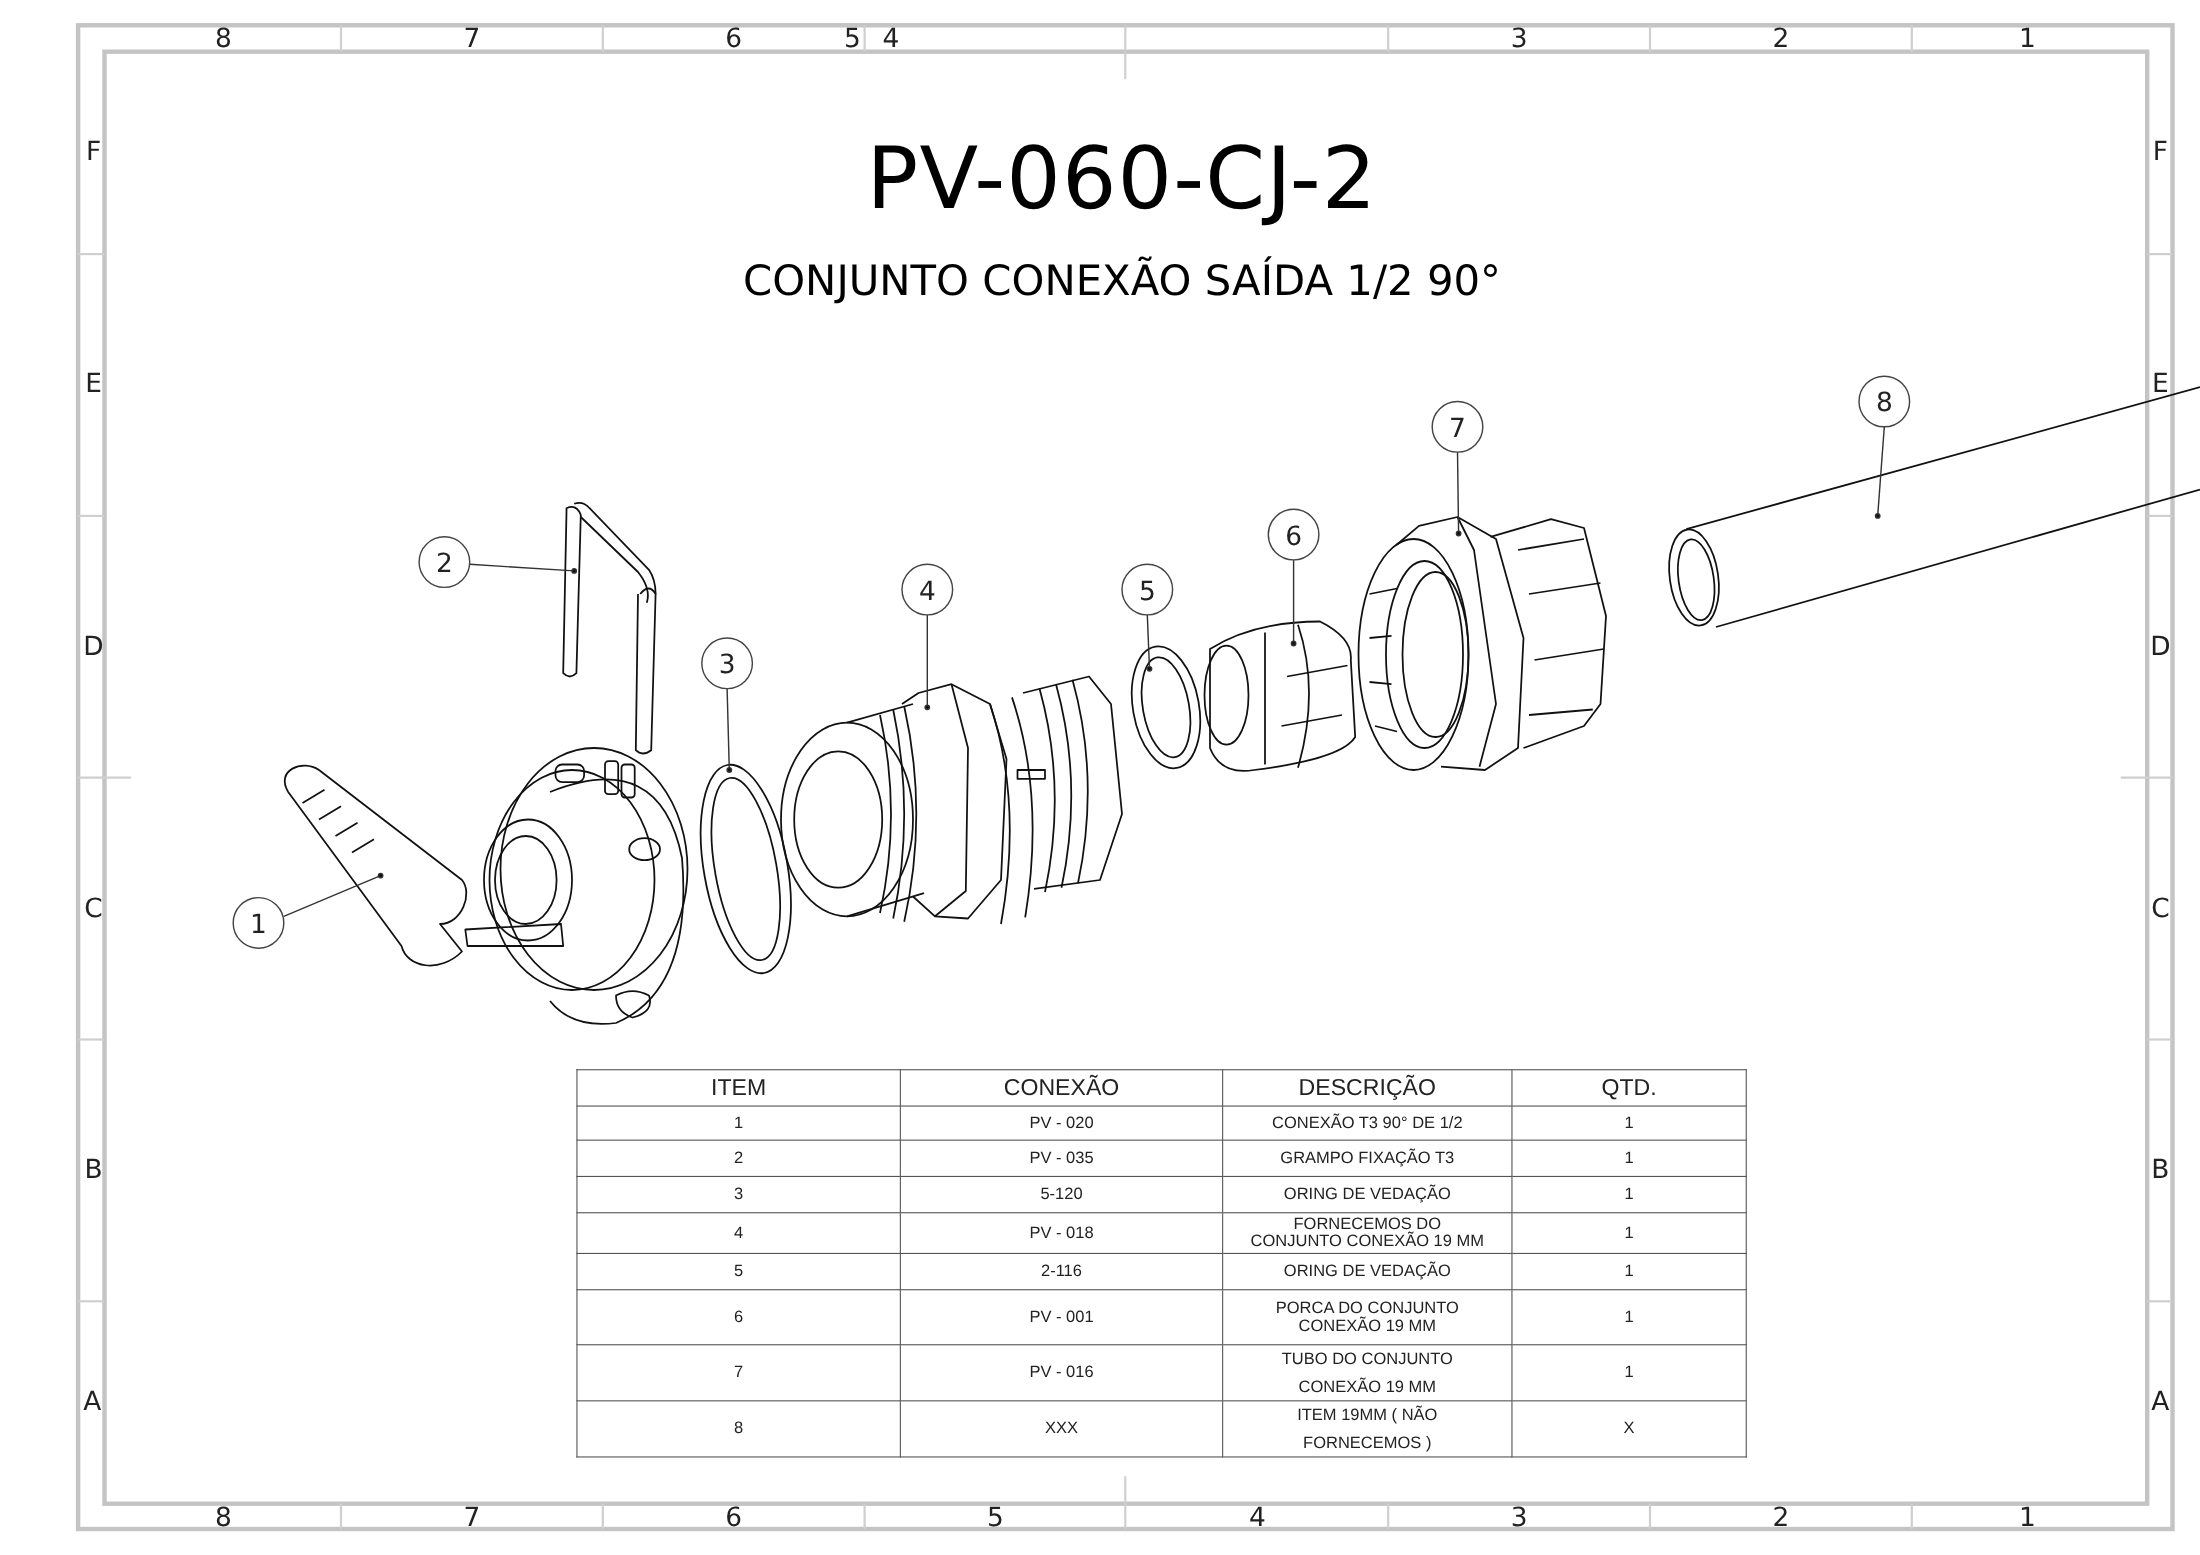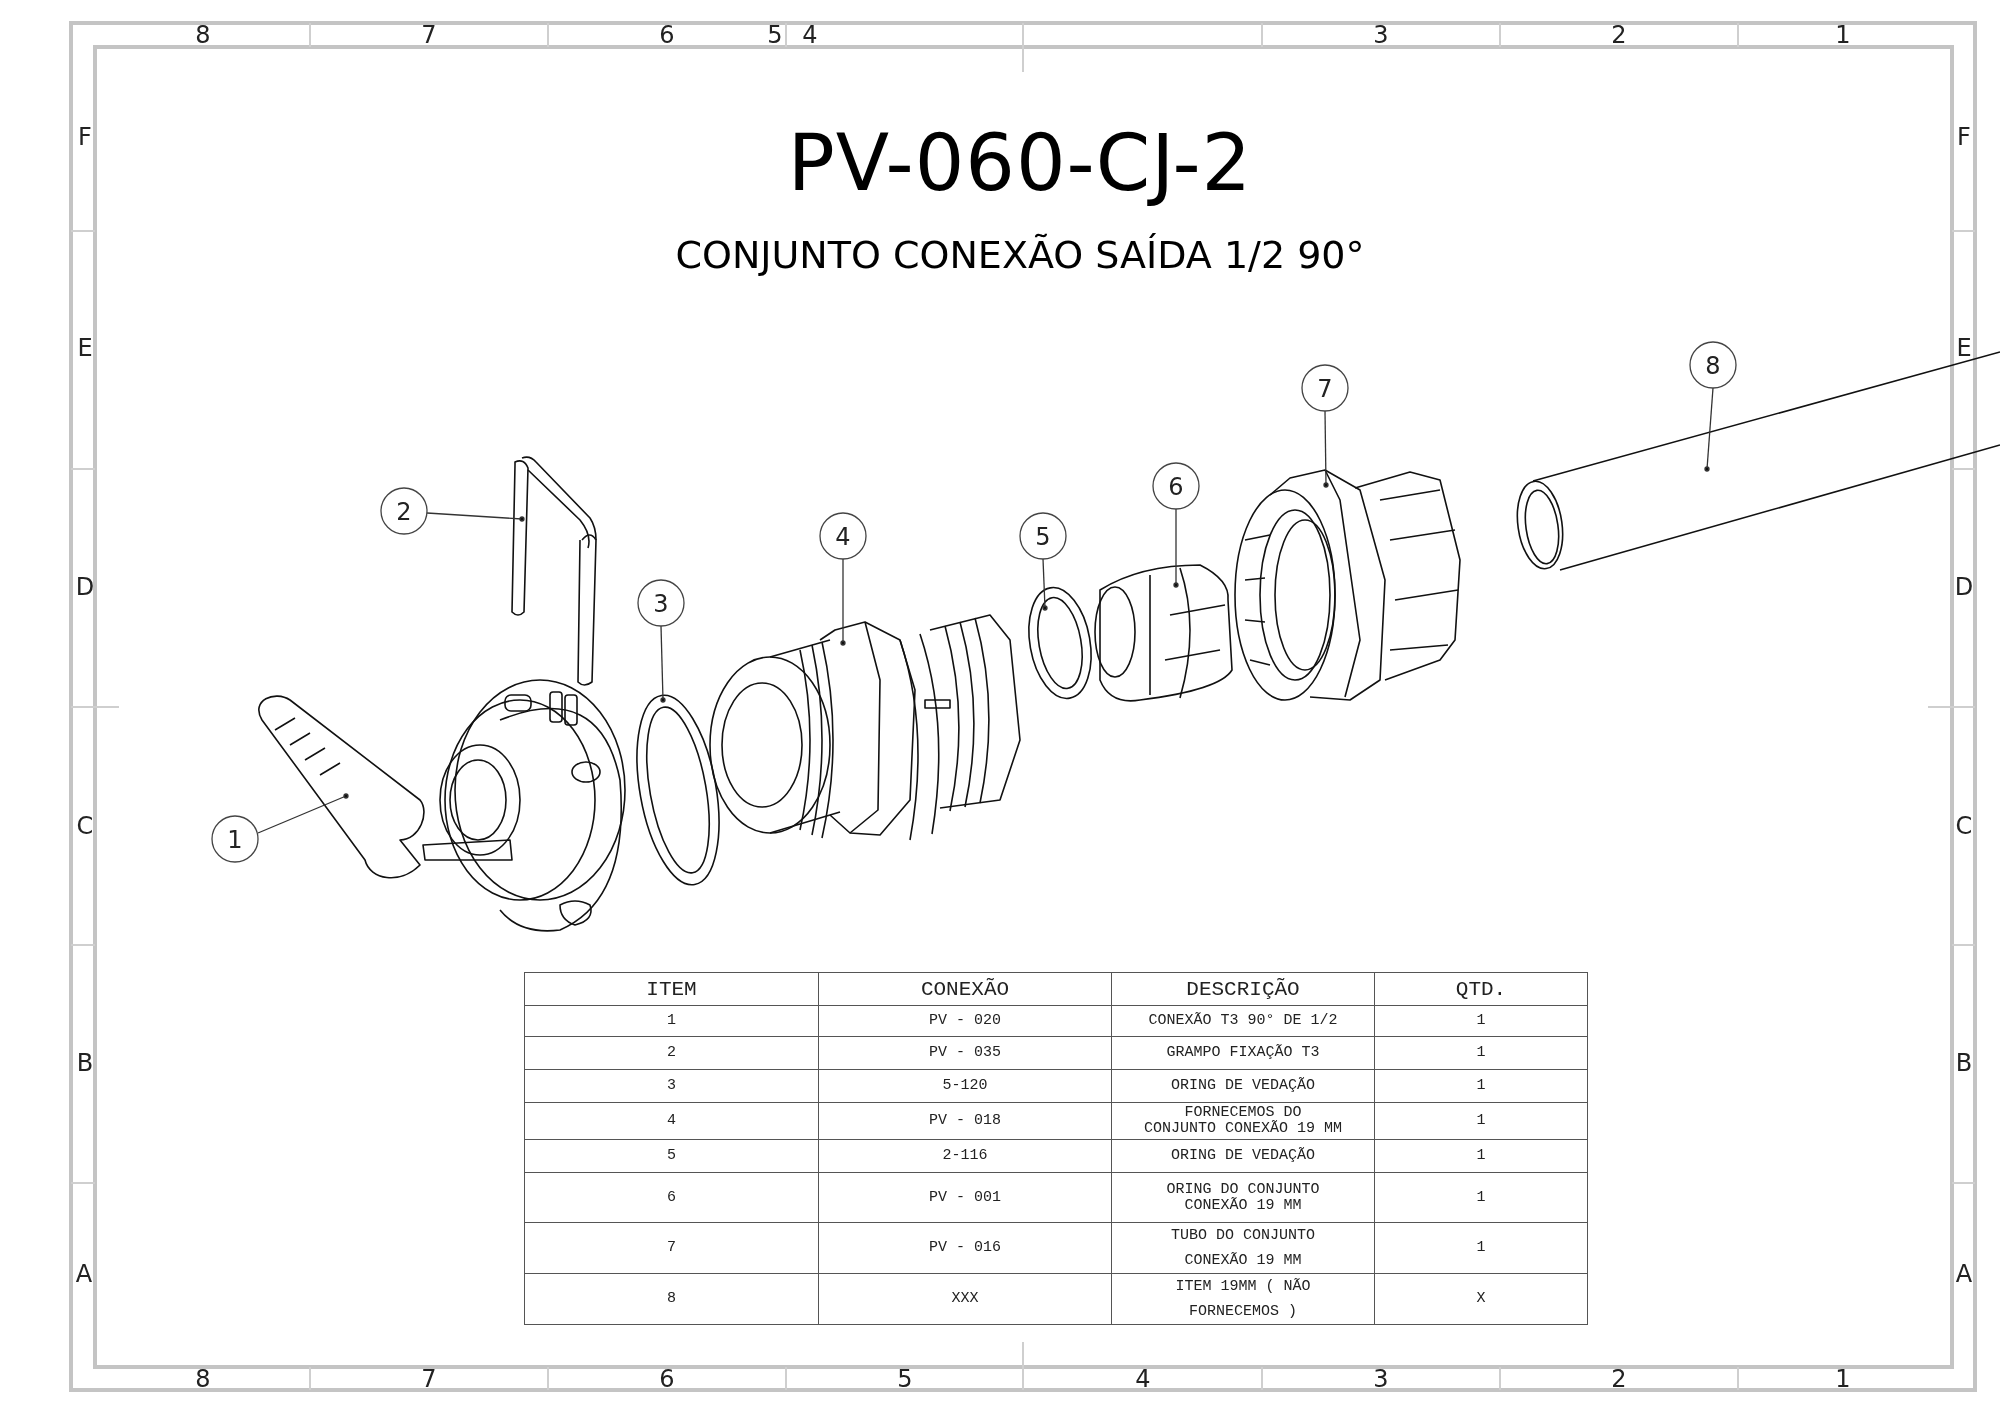--- a/index.html
+++ b/index.html
@@ -3,21 +3,21 @@
 <meta charset="utf-8">
 <style>
   html, body { margin:0; padding:0; background:#ffffff; }
   body { width:2000px; height:1414px; position:relative; overflow:hidden; font-family:"DejaVu Sans", sans-serif; color:#111; }
   #sheet { position:absolute; left:0; top:0; width:2000px; height:1414px; }
   .zone-label { position:absolute; font-family:"DejaVu Sans", sans-serif; font-size:24px; color:#222; line-height:1; transform:translate(-50%,-50%); }
   .title { position:absolute; left:0; width:2040px; text-align:center; font-family:"DejaVu Sans", sans-serif; color:#000; }
   #drawing-number { top:118px; font-size:78px; letter-spacing:1px; }
   #drawing-subtitle { top:233px; font-size:38px; }
   .balloon-text { font-family:"DejaVu Sans", sans-serif; font-size:24px; fill:#222; }
-  #bom { position:absolute; left:524px; top:972px; width:1063px; border-collapse:collapse; table-layout:fixed; font-family:Liberation Mono, monospace; }
+  #bom { position:absolute; left:524px; top:972px; width:1063px; border-collapse:collapse; table-layout:fixed; font-family:Liberation Sans, sans-serif; }
   #bom th, #bom td { border:1.5px solid #555; text-align:center; vertical-align:middle; padding:0; color:#222; }
   #bom th { font-size:21px; font-weight:normal; height:32px; }
   #bom td { font-size:15px; line-height:16px; }
   #bom col.c1 { width:294px; } #bom col.c2 { width:293px; } #bom col.c3 { width:263px; } #bom col.c4 { width:213px; }
 </style>
 </head>
 <body>
 
 <div id="sheet">
 
@@ -263,21 +263,21 @@
       </tr>
       <tr style="height:33px">
         <td>5</td>
         <td>2-116</td>
         <td><span>ORING DE VEDAÇÃO</span></td>
         <td>1</td>
       </tr>
       <tr style="height:50px">
         <td>6</td>
         <td>PV - 001</td>
-        <td><span>ORING DO CONJUNTO</span><br><span>CONEXÃO 19 MM</span></td>
+        <td><span>PORCA DO CONJUNTO</span><br><span>CONEXÃO 19 MM</span></td>
         <td>1</td>
       </tr>
       <tr style="height:50px">
         <td>7</td>
         <td>PV - 016</td>
         <td style="line-height:25px"><span>TUBO DO CONJUNTO</span><br><span>CONEXÃO 19 MM</span></td>
         <td>1</td>
       </tr>
       <tr style="height:49px">
         <td>8</td>

